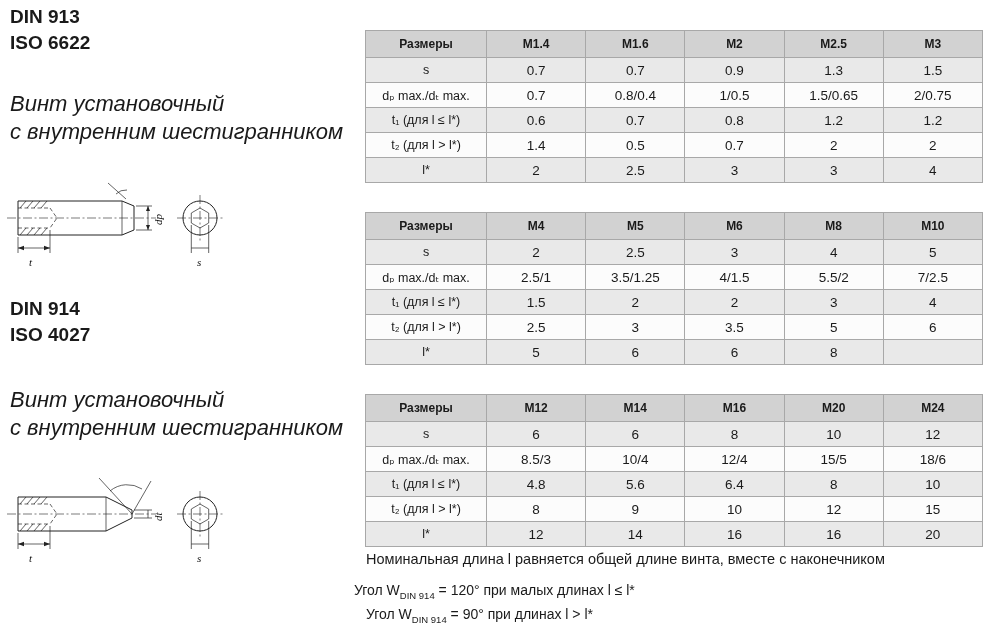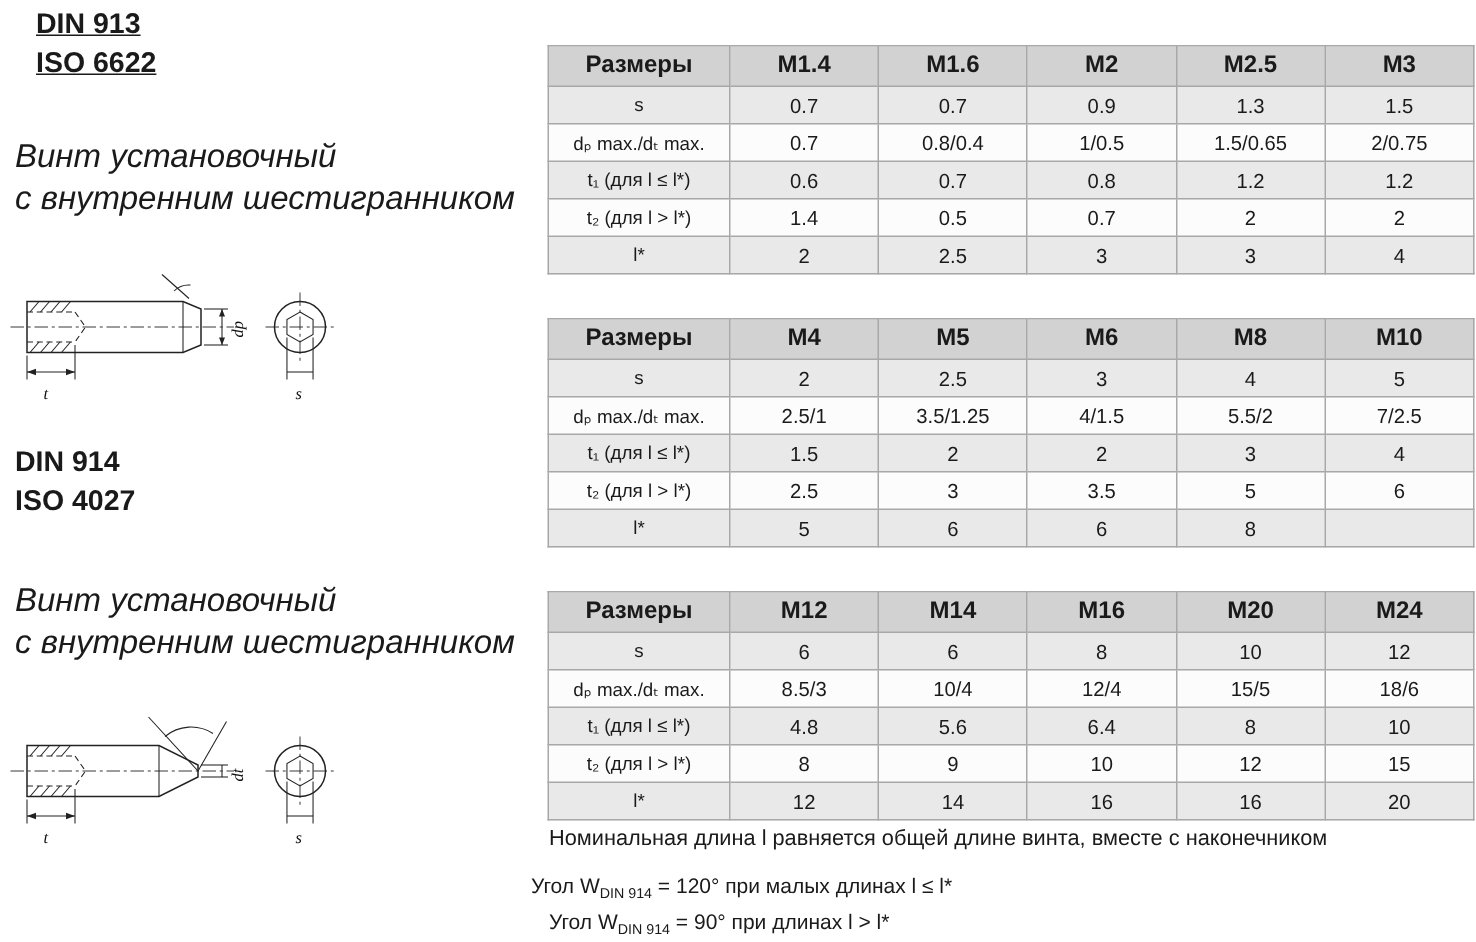--- a/index.html
+++ b/index.html
@@ -12,42 +12,42 @@
 
   
   .din-head div { font-size:19px; font-weight:700; line-height:26px; }
   .desc div { font-size:22px; line-height:28px;font-style:italic; }
 
   
   .tbl { left:365px; width:618px; }
   table { width:100%; border-collapse:collapse; table-layout:fixed; }
   col.c0 { width:121px; }
   th,td { border:1px solid #a8a8a8; text-align:center; vertical-align:middle; padding:2px 3px; }
-  th { background:#d2d2d2; font-size:16px; font-weight:700; height:27px; }
+  th { background:#d2d2d2; font-size:12px; font-weight:700; height:27px; }
   td { font-size:13.5px; height:25px; background:#fcfcfc; }
   tr.alt td { background:#e9e9e9; }
   td.lbl { font-size:12.5px; }
 
   
   .note1 { font-size:14.5px; }
   .noteA { font-size:14px; }
   sub.din { font-size:9.5px; }
 
   
   svg .ln { stroke:#222; stroke-width:1; fill:none; }
   svg .thin { stroke:#222; stroke-width:0.7; fill:none; }
   svg .dash { stroke-dasharray:4 2.5; }
   svg .cl { stroke:#222; stroke-width:0.6; fill:none; stroke-dasharray:9 2.5 2 2.5; }
   svg text { font:italic 11px "Liberation Serif","DejaVu Serif",serif; fill:#111; stroke:none; }
   svg .arr { fill:#222; stroke:none; }
 </style>
 </head>
 <body>
 
-<div class="abs din-head" style="left:24px; top:4px;text-decoration:underline;">
+<div class="abs din-head" style="left:10px; top:4px;">
   <div>DIN 913</div>
   <div>ISO 6622</div>
 </div>
 
 <div class="abs desc" style="left:10px; top:90px;">
   <div>Винт установочный</div>
   <div>с внутренним шестигранником</div>
 </div>
 
 <div class="abs" style="left:4px; top:178px;">

